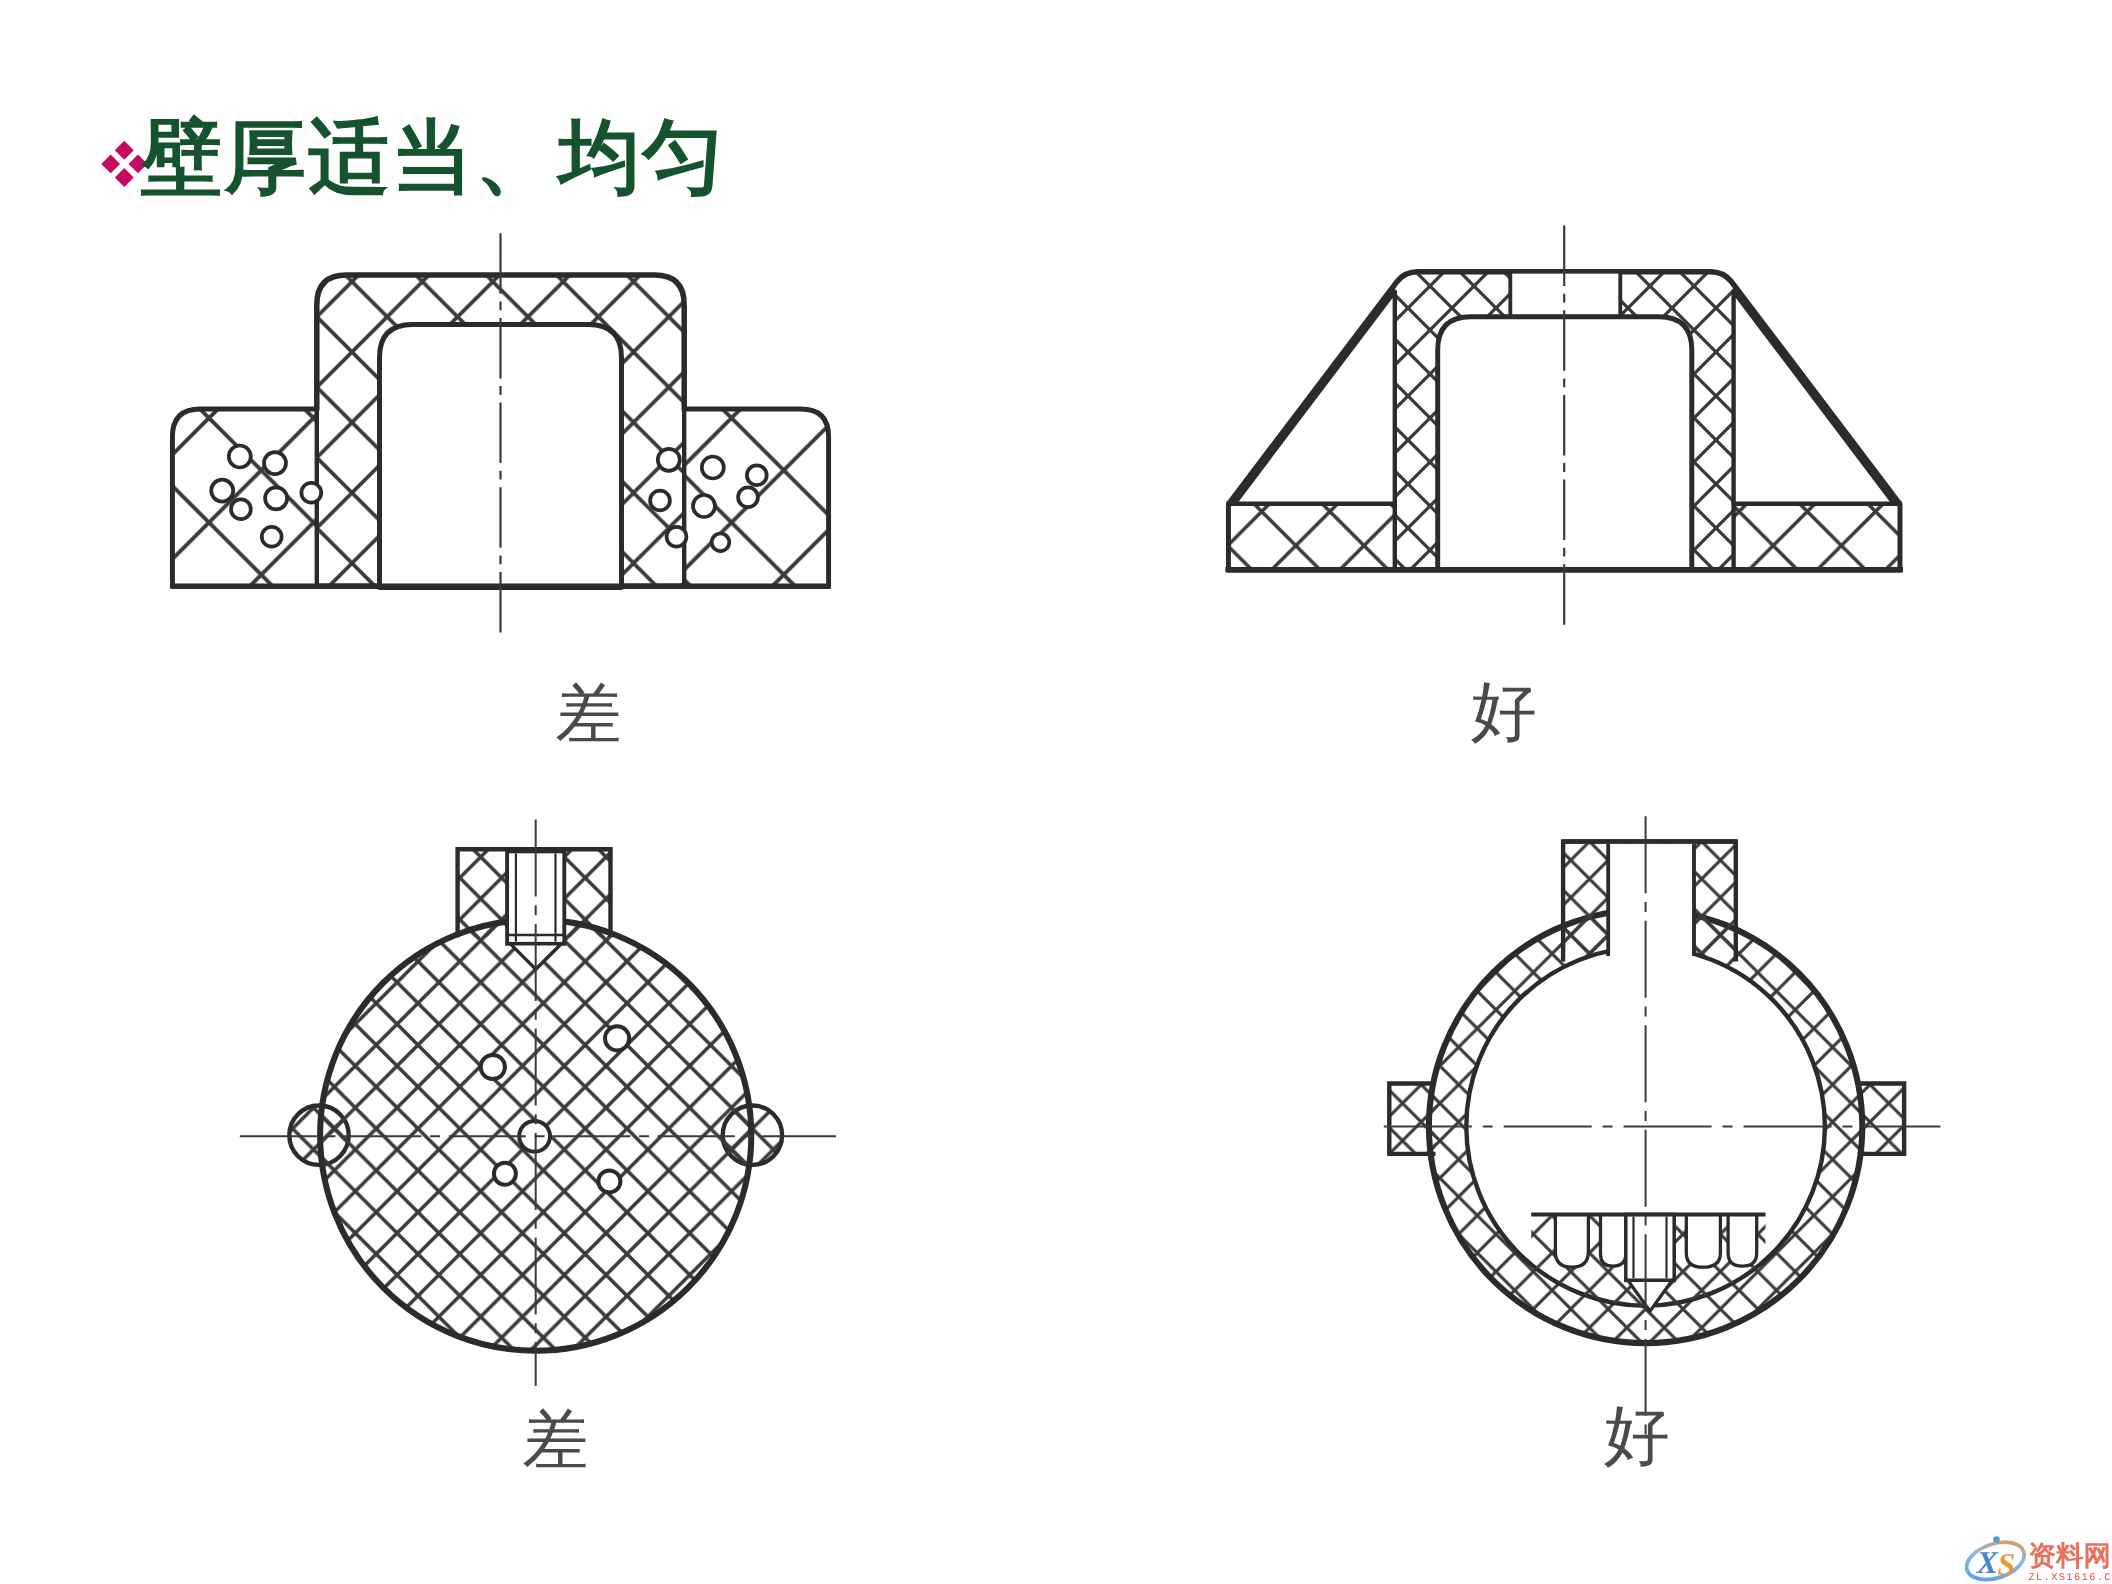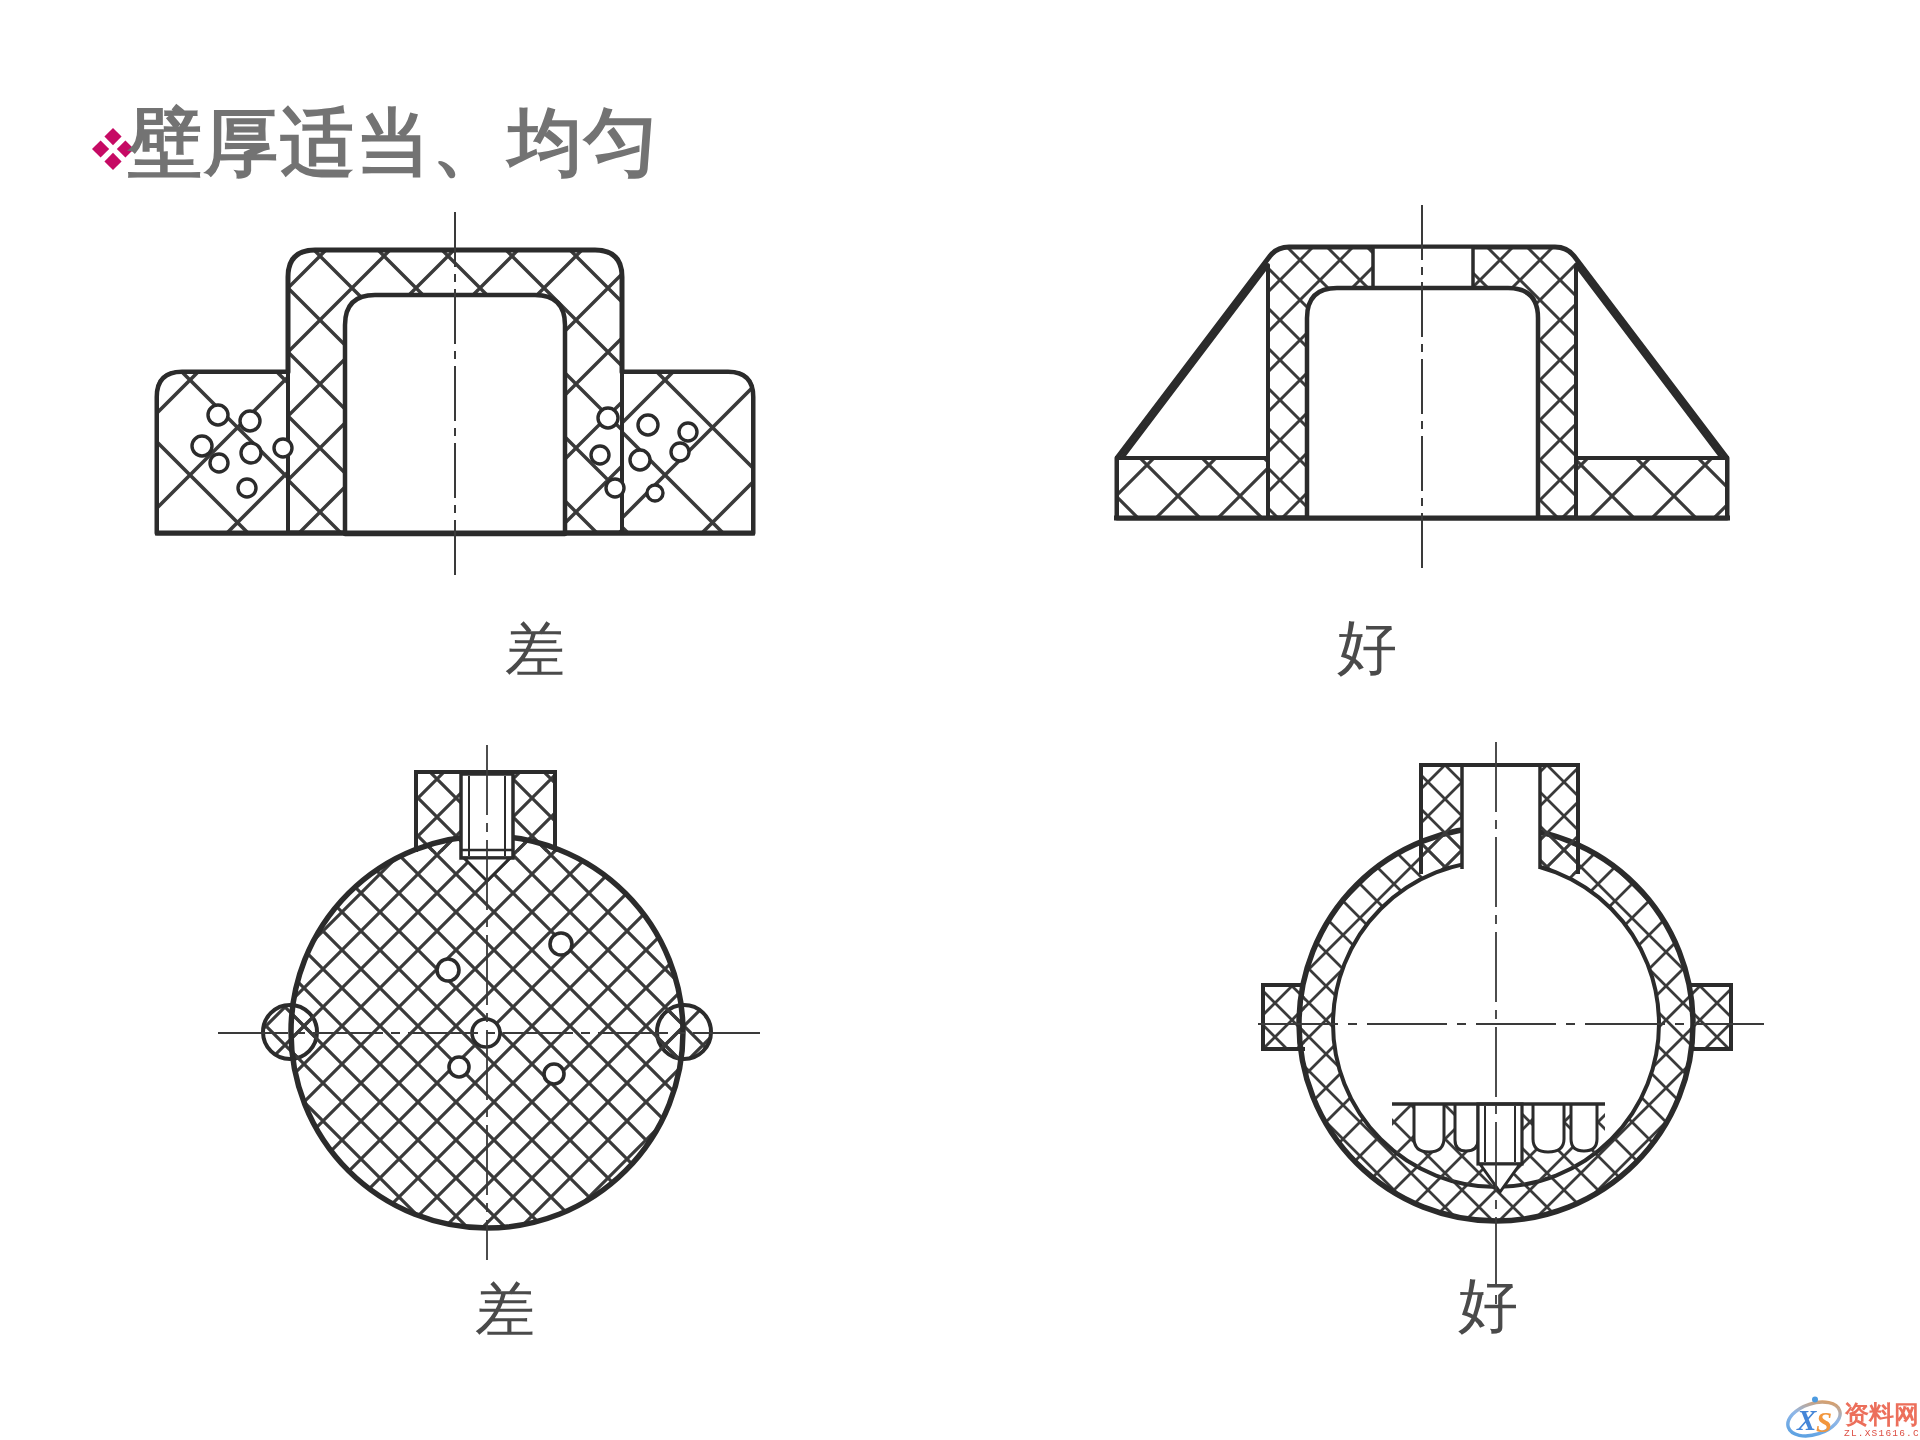--- a/index.html
+++ b/index.html
@@ -1,21 +1,21 @@
 <!DOCTYPE html>
 <html><head>
 <meta charset="utf-8">
 <style>
   html,body{margin:0;padding:0;background:#888;}
   .slide{position:relative;width:1920px;height:1440px;background:#ffffff;overflow:hidden;
          font-family:"Liberation Sans",sans-serif;}
   .title-row{position:absolute;left:0;top:0;width:1920px;}
   .bullet{position:absolute;left:92px;top:128px;width:42px;height:42px;}
   .page-title{position:absolute;left:128px;top:94px;font-size:74px;font-weight:bold;
-              color:#737373;letter-spacing:2px;white-space:nowrap;}
+              color:#14532d;letter-spacing:2px;white-space:nowrap;}
   .fig{position:absolute;}
   .fig-label{position:absolute;transform:translate(-50%,-50%);font-family:"Liberation Serif",serif;
              font-size:60px;color:#4a4a4a;}
   .watermark{position:absolute;left:1786px;top:1394px;width:132px;height:46px;}
 </style>
 </head>
 <body>
 
 <div class="slide">
 

